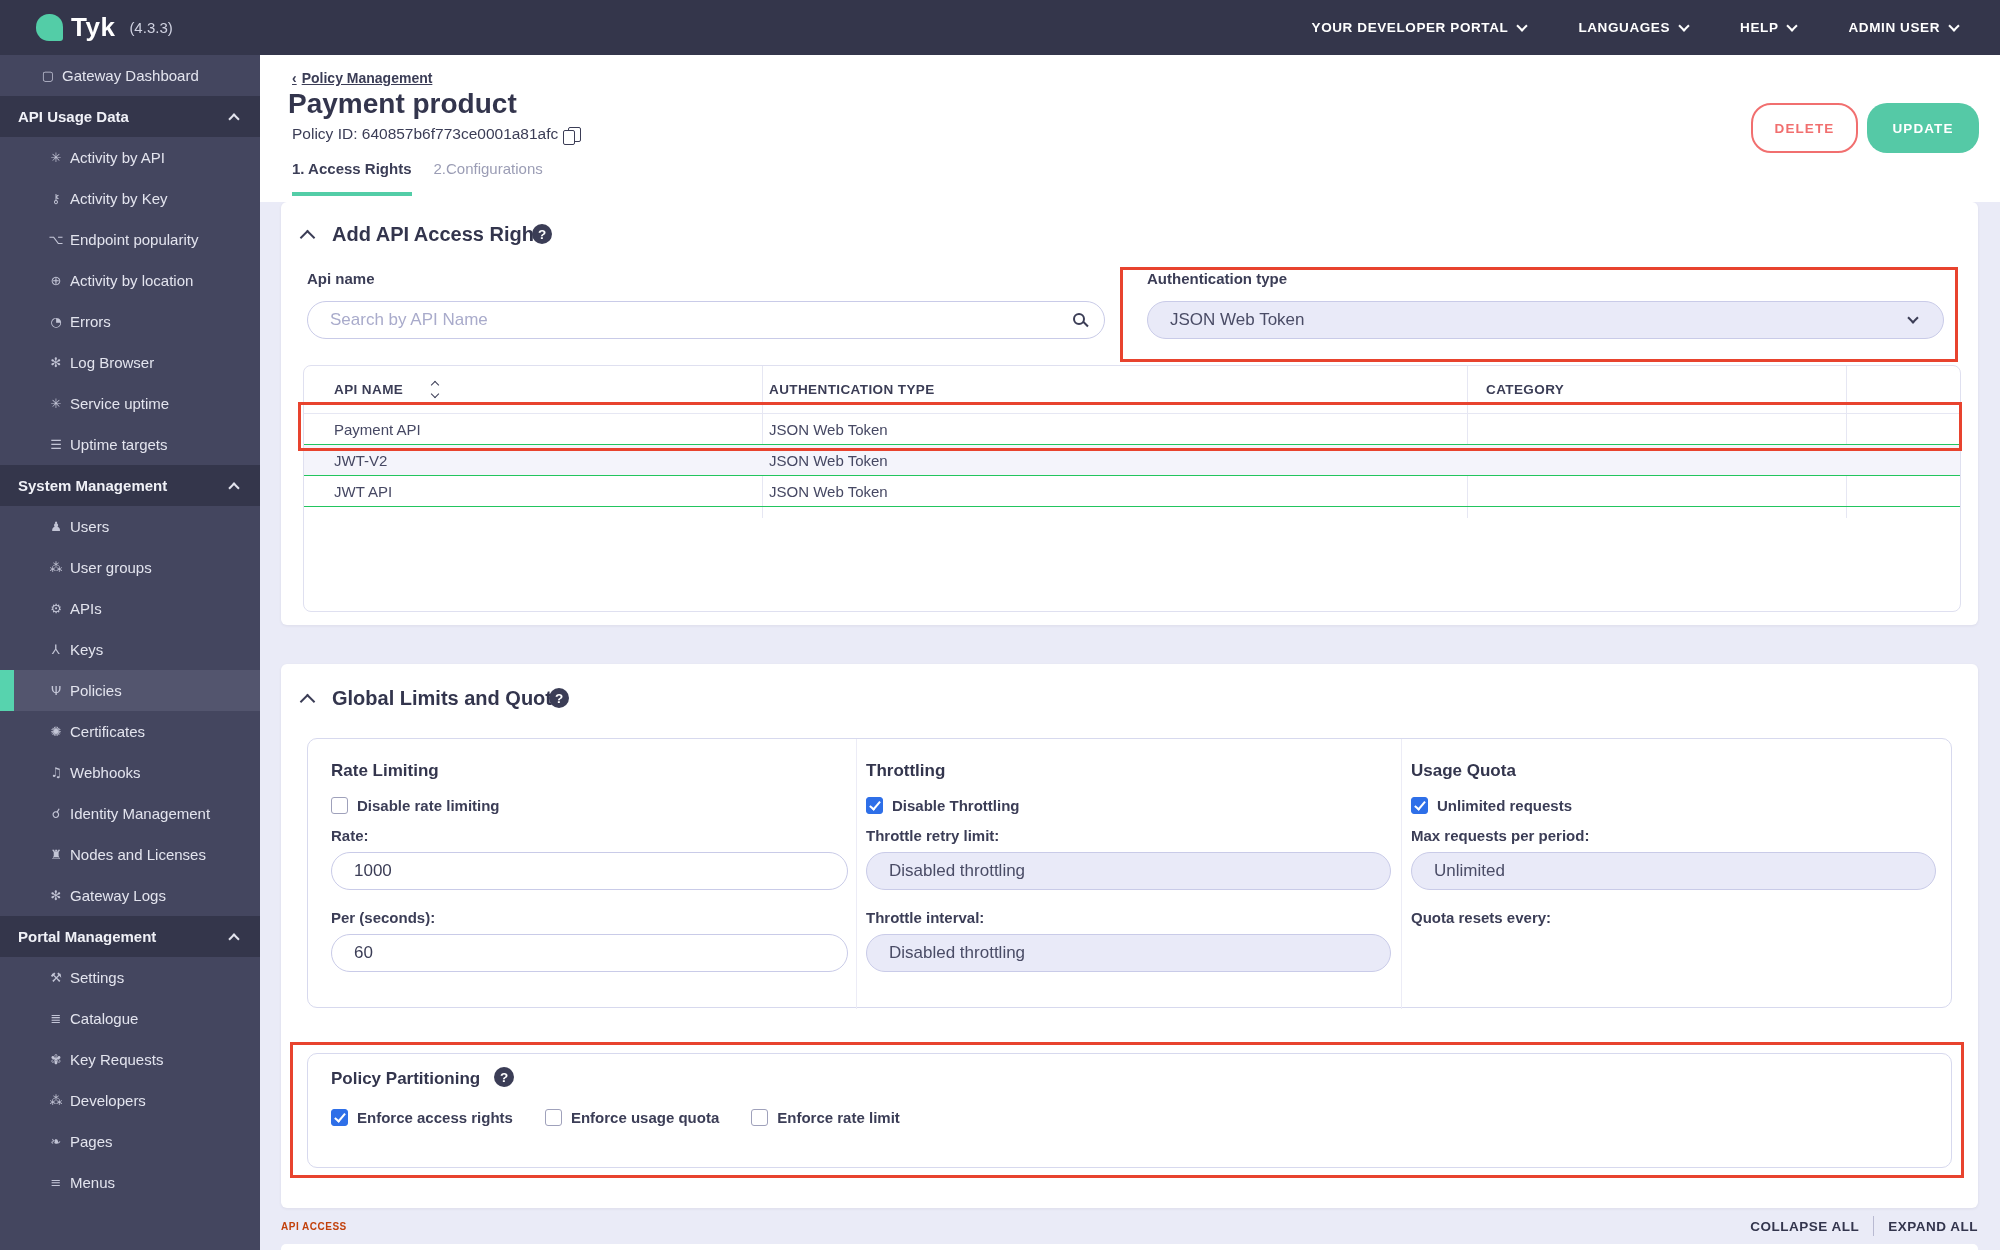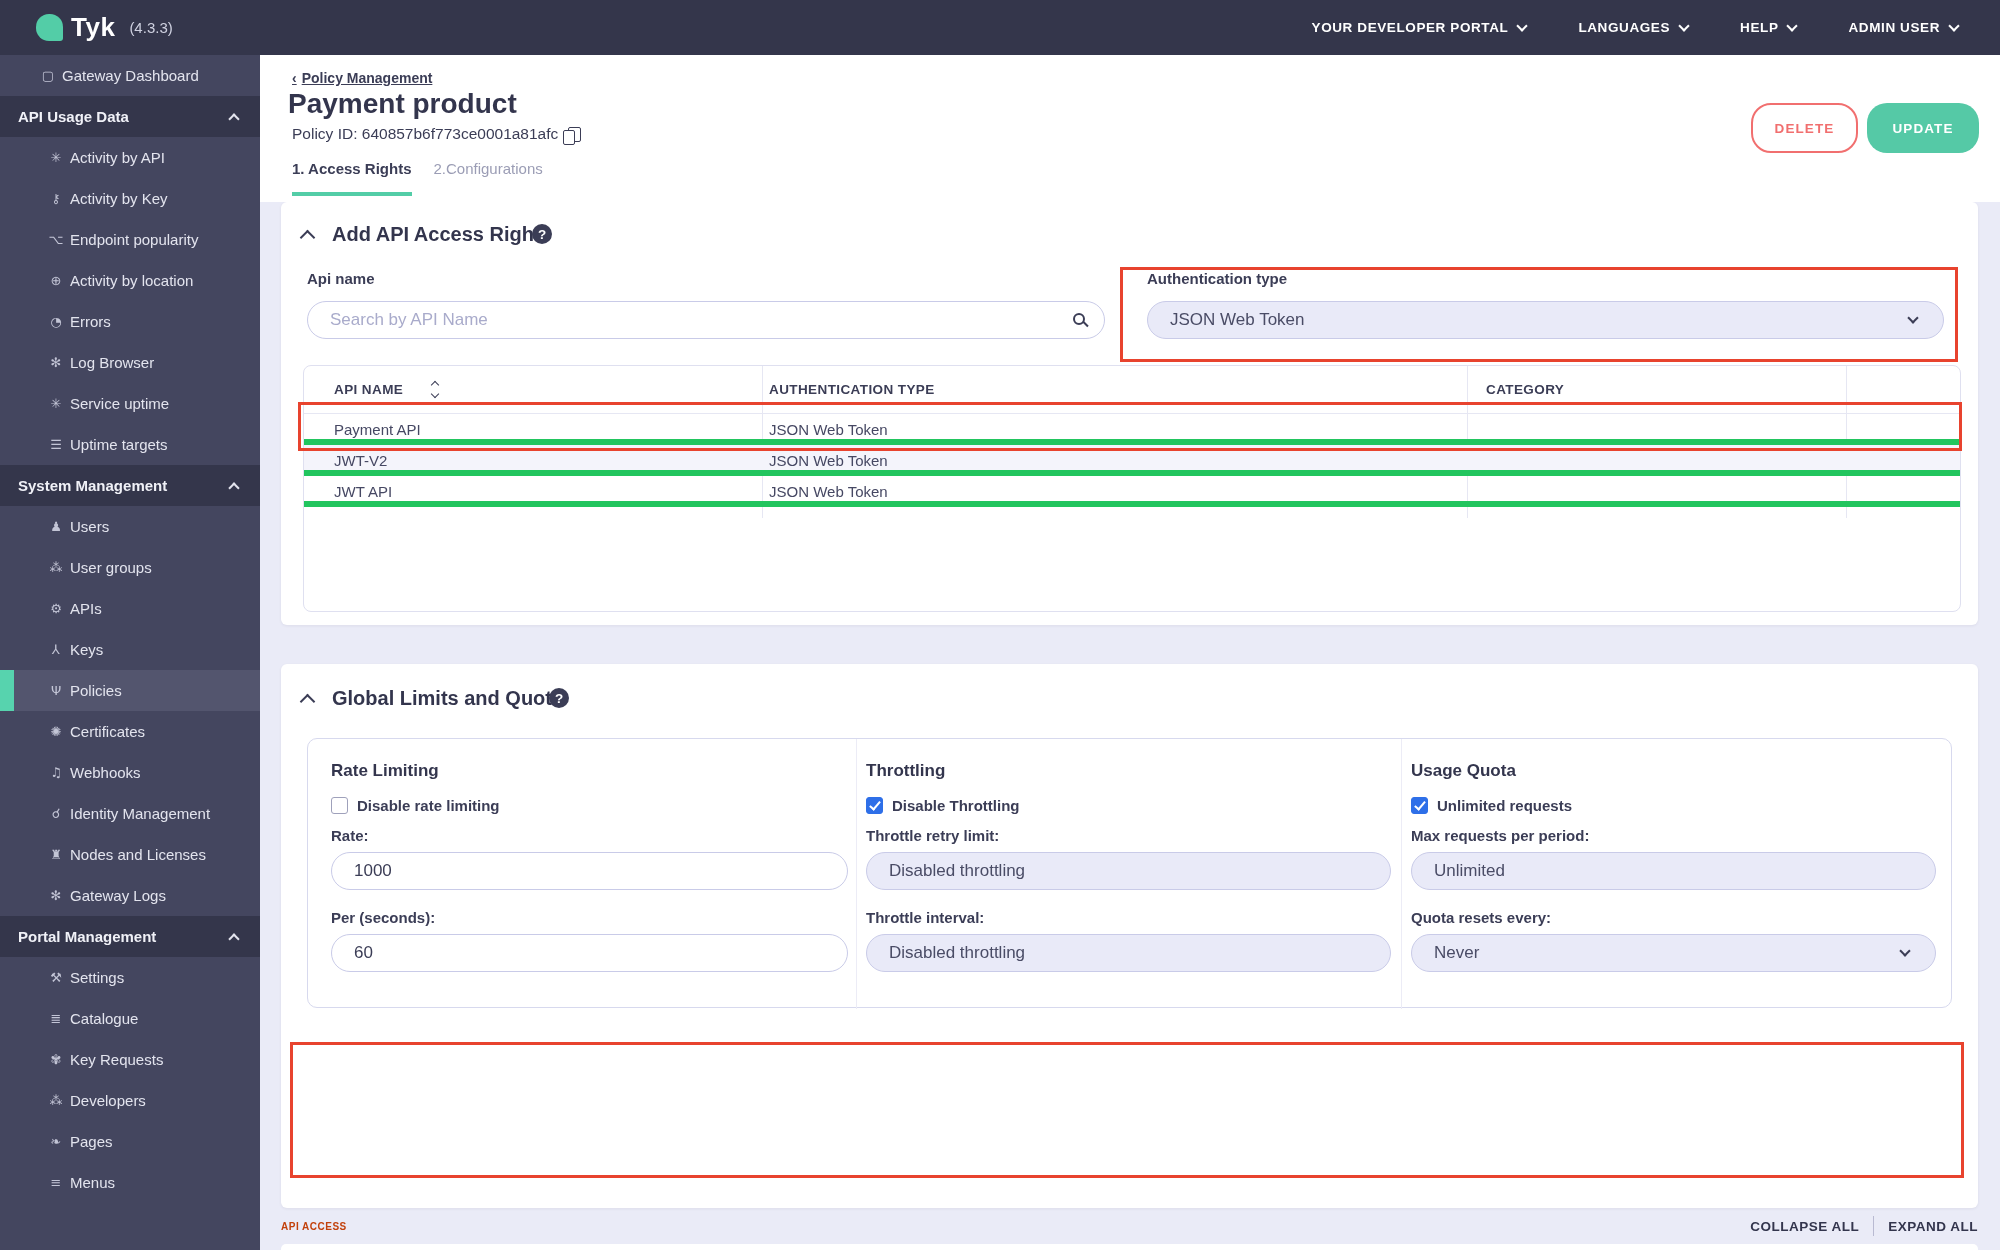--- a/index.html
+++ b/index.html
@@ -66,21 +66,21 @@
 
   
   .api-table { position:absolute; left:22px; top:163px; width:1658px; height:247px; border:1px solid #dfe0f0; border-radius:8px; background:#fff; }
   .t-head { position:absolute; left:0; top:0; width:100%; height:48px; border-bottom:1px solid #e6e7f3; }
   .t-head span { position:absolute; top:16px; color:#3b3d56; font-size:13.5px; font-weight:bold; letter-spacing:0.4px; }
   .sort-icon { position:absolute; left:128px; top:15px; display:flex; flex-direction:column; gap:3px; cursor:pointer; }
   .sort-icon i { width:6px; height:6px; border-right:1.8px solid #3b3d56; border-bottom:1.8px solid #3b3d56; display:block; }
   .sort-icon i.u { transform:rotate(-135deg); }
   .sort-icon i.d { transform:rotate(45deg); }
   .v-div { position:absolute; top:0; width:1px; height:152px; background:#e6e7f3; }
-  .t-row { position:absolute; left:0; width:100%; height:31px; border-bottom:6px solid #22c55e; cursor:pointer; }
+  .t-row { position:absolute; left:0; width:100%; height:31px; border-bottom:1px solid #22c55e; cursor:pointer; }
   .t-row.alt { background:#f4f4fb; }
   .t-row span { position:absolute; top:7px; color:#464863; font-size:15px; }
   .cell-1 { left:30px; } .cell-2 { left:465px; } .cell-3 { left:1182px; }
 
   
   .inner-card { position:absolute; border:1.5px solid #d7d9ee; border-radius:10px; background:#fff; }
   #limits-card { left:26px; top:74px; width:1645px; height:270px; }
   .col-div { position:absolute; top:0; width:1px; height:270px; background:#ececf6; }
   .g-col { position:absolute; top:0; height:270px; }
   .g-title { position:absolute; top:22px; color:#33354d; font-size:17px; font-weight:bold; }
@@ -356,27 +356,41 @@
 
       <div class="g-col" style="left:1103px; width:525px;">
         <div class="g-title">Usage Quota</div>
         <div class="cb-row" style="top:58px;">
           <span class="cb checked"></span>
           <span class="cb-label">Unlimited requests</span>
         </div>
         <div class="g-label" style="top:88px;">Max requests per period:</div>
         <input class="pill gray g-input" style="top: 113px;" disabled="" value="Unlimited">
         <div class="g-label" style="top:170px;">Quota resets every:</div>
-        <div class="dropdown pill gray" style="top:195px; left:0; width:100%;">
-          <span class="dd-label">Never</span>
-          <i class="chev down"></i>
-        </div>
-      </div>
-    </div>
-
+      </div>
+    </div>
+
+    <div class="inner-card" id="part-card">
+      <div class="part-title">Policy Partitioning</div>
+      <span class="help" style="left:186px; top:13px;"></span>
+      <div class="part-cbs">
+        <div class="cb-row" style="position:static;">
+          <span class="cb checked"></span>
+          <span class="cb-label">Enforce access rights</span>
+        </div>
+        <div class="cb-row" style="position:static;">
+          <span class="cb"></span>
+          <span class="cb-label">Enforce usage quota</span>
+        </div>
+        <div class="cb-row" style="position:static;">
+          <span class="cb"></span>
+          <span class="cb-label">Enforce rate limit</span>
+        </div>
+      </div>
+    </div>
   </div>
 
   <div class="annotation" id="ann1"></div>
   <div class="annotation" id="ann2"></div>
   <div class="annotation" id="ann3"></div>
 
   <div class="footer-bar">
     <span class="footer-left">API ACCESS</span>
     <div class="footer-right">
       <span class="footer-link">COLLAPSE ALL</span>

